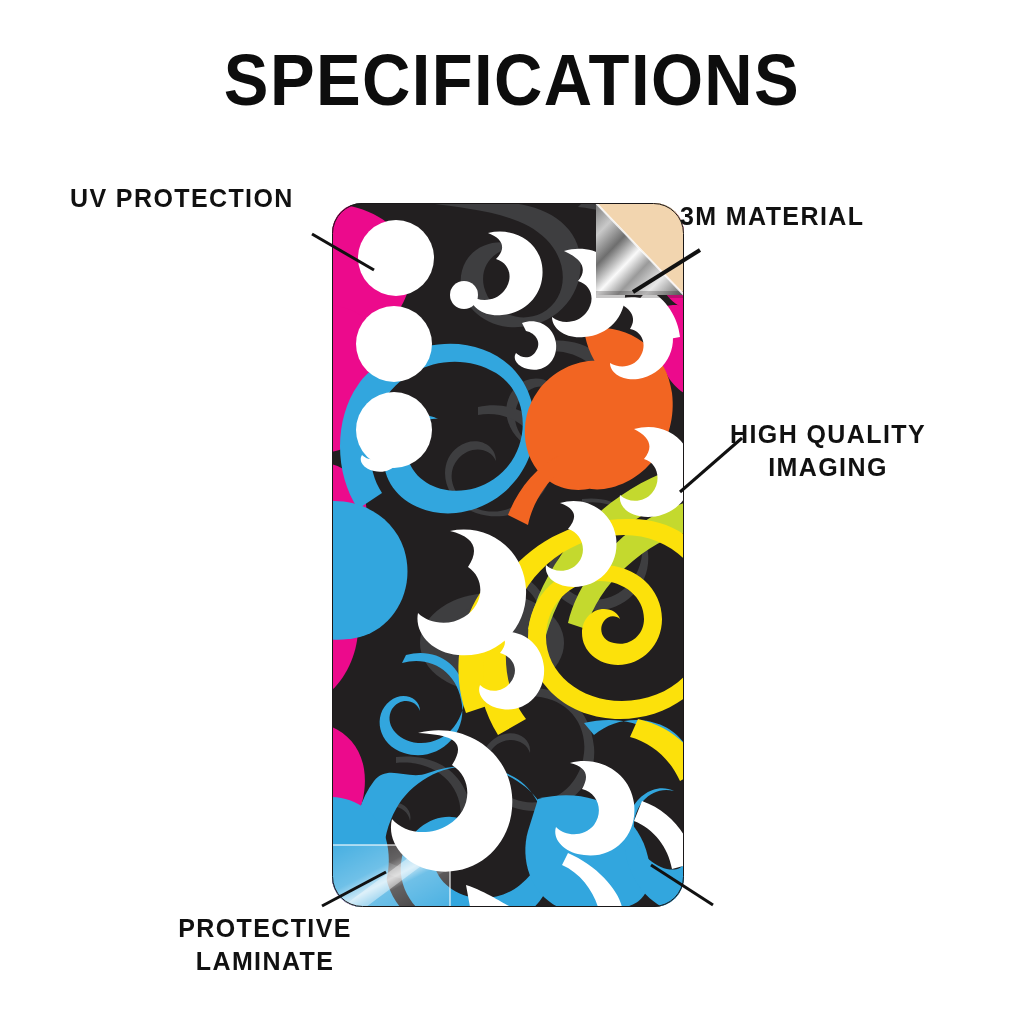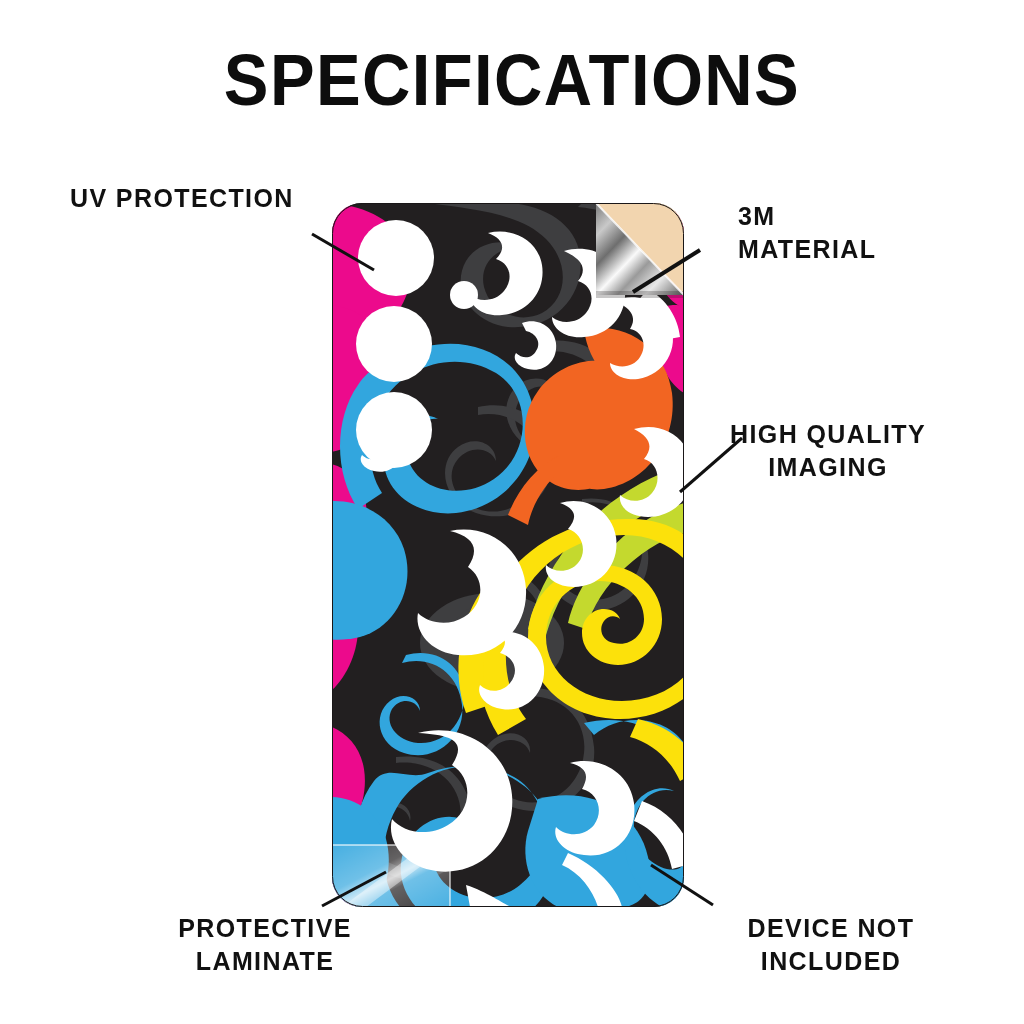--- a/index.html
+++ b/index.html
@@ -49,21 +49,21 @@
     position: absolute;
     font-family: "Liberation Sans", sans-serif;
     font-weight: 600;
     font-size: 25px;
     letter-spacing: 1.4px;
     line-height: 1.32;
     color: #111111;
     white-space: pre-line;
   }
   .callout.uv        { left: 70px;  top: 182px;  text-align: right; }
-  .callout.m3        { left: 738px; top: 200px;  text-align: left; }
+  .callout.m3        { left: 680px; top: 200px;  text-align: left; }
   .callout.hq        { left: 703px; top: 418px;  width: 250px; text-align: center; }
   .callout.laminate  { left: 143px; top: 912px;  width: 244px; text-align: center; }
   .callout.device    { left: 703px; top: 912px;  width: 256px; text-align: center; }
 
   
   #leaders {
     position: absolute;
     left: 0; top: 0;
     width: 1024px; height: 1024px;
     pointer-events: none;
@@ -343,16 +343,14 @@
   <div class="callout uv">UV PROTECTION</div>
 
   <div class="callout m3">3M MATERIAL</div>
 
   <div class="callout laminate">PROTECTIVE
 LAMINATE</div>
 
   <div class="callout hq">HIGH QUALITY
 IMAGING</div>
 
-  <div class="callout device">DEVICE NOT
-INCLUDED</div>
 
 </div>
 
 </body></html>

